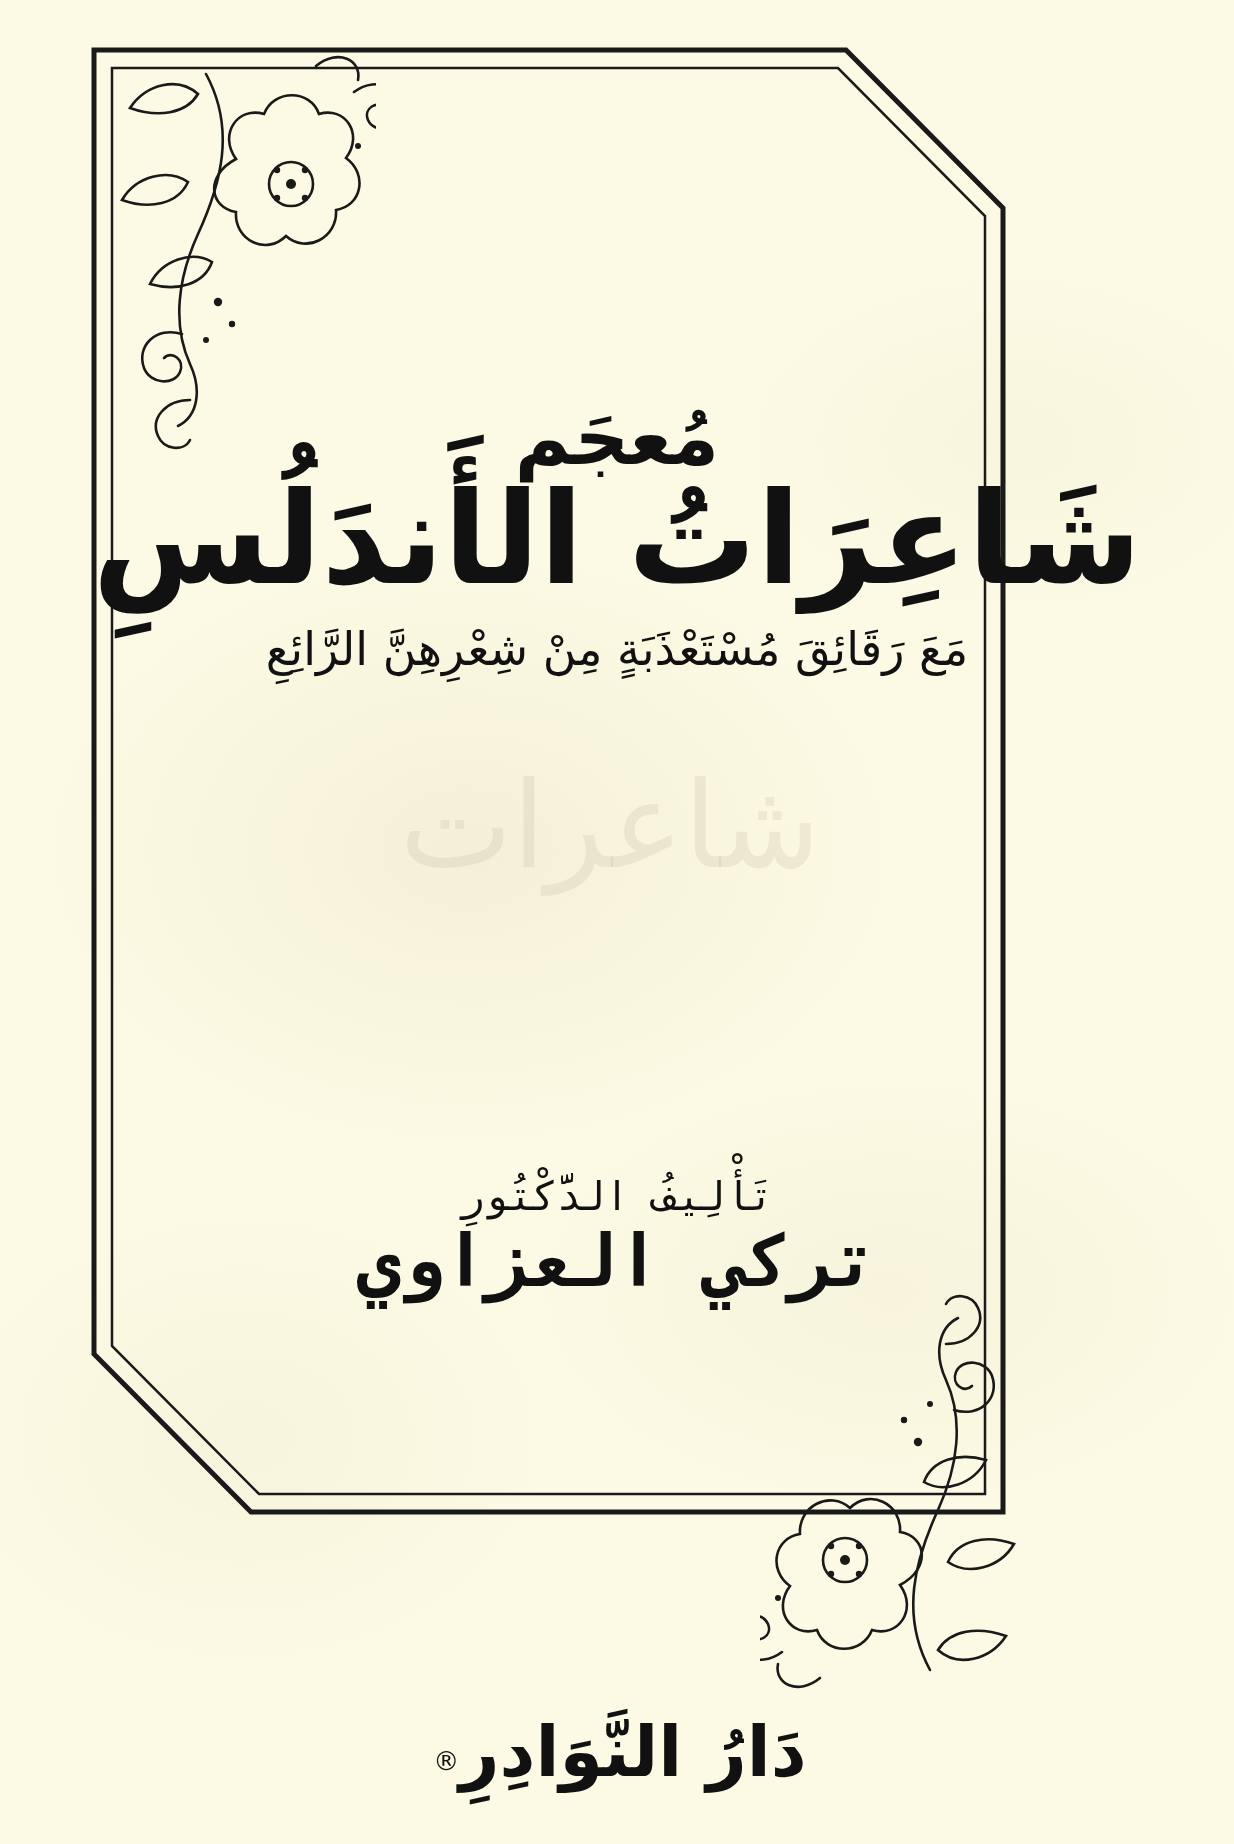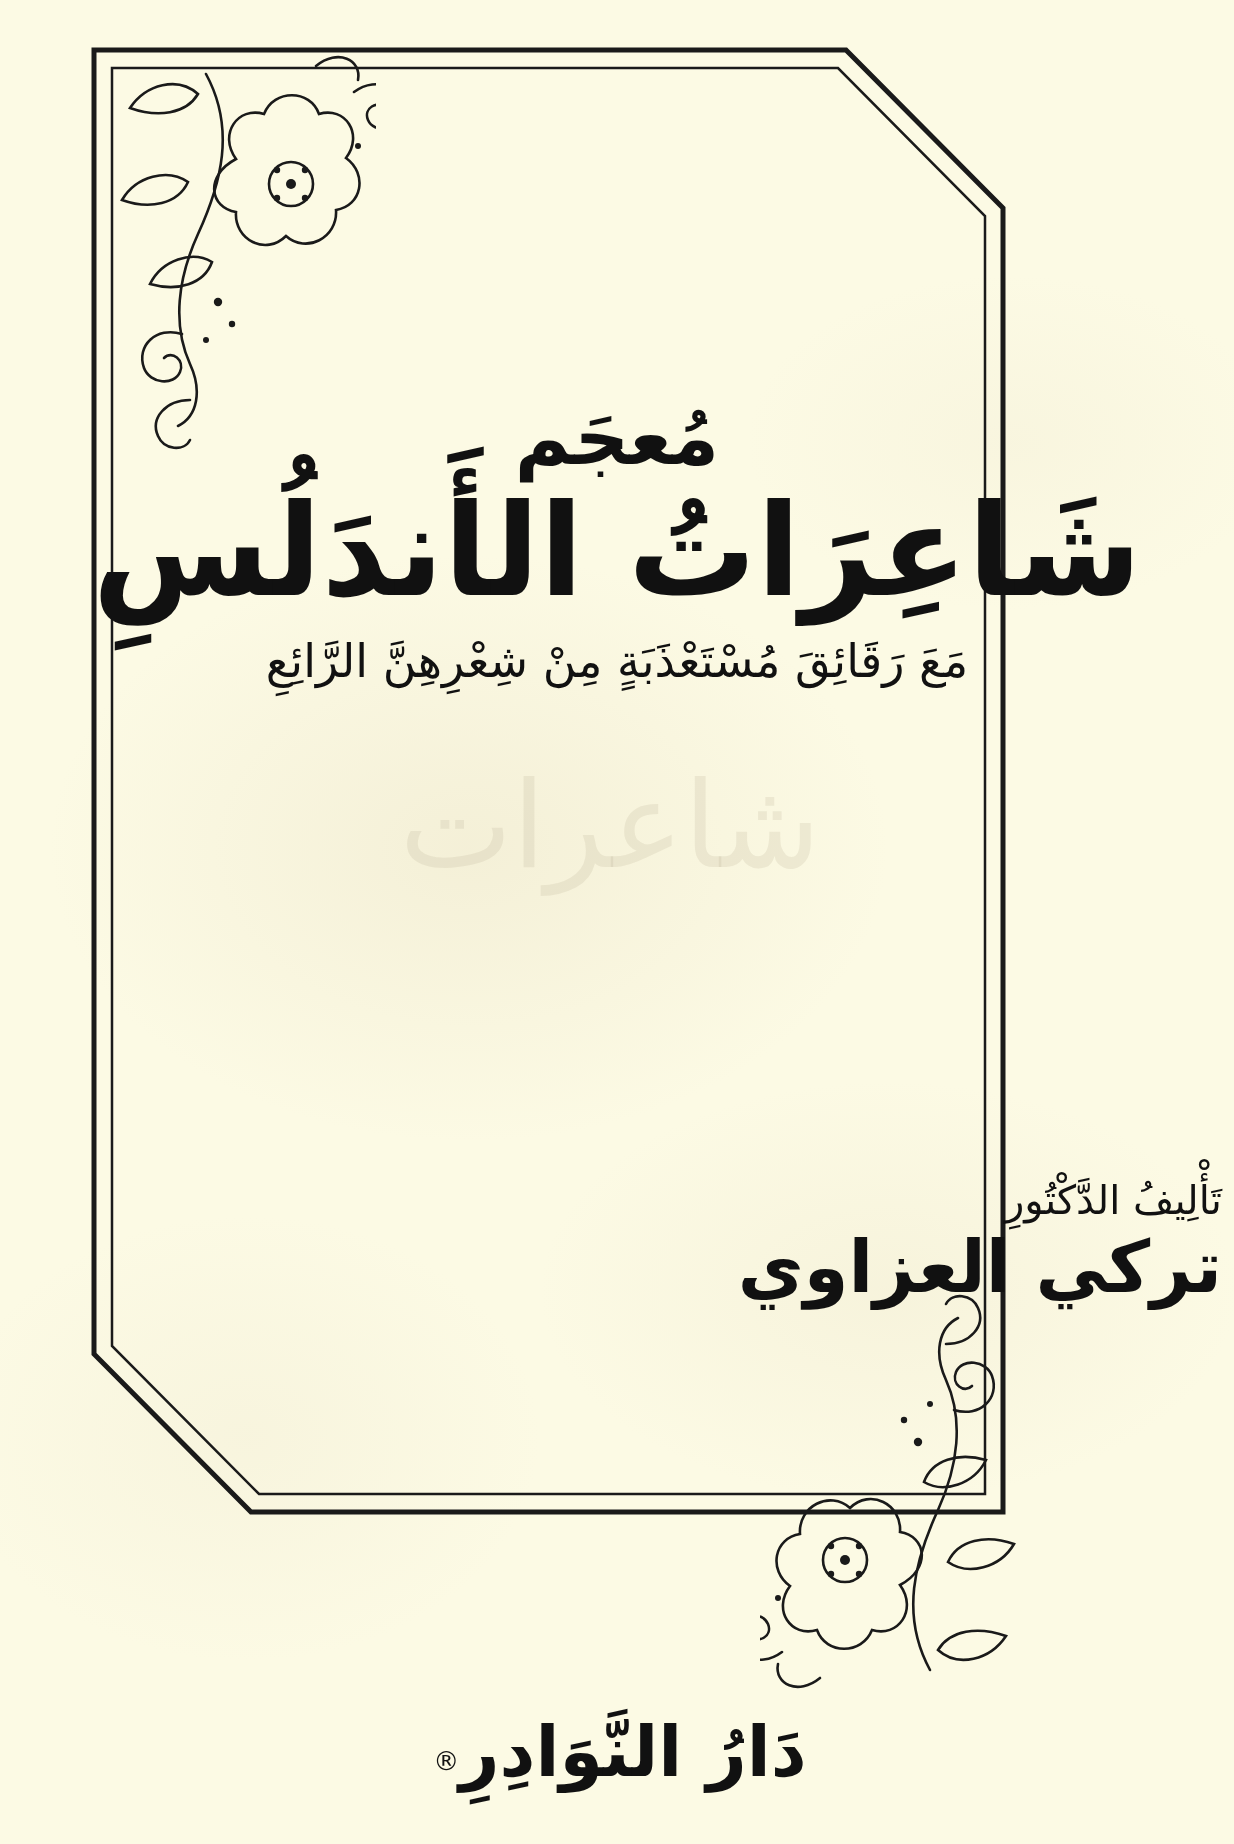--- a/index.html
+++ b/index.html
@@ -65,21 +65,21 @@
     left: 0;
     right: 0;
     top: 400px;
     text-align: center;
     color: #111;
   }
   .title-word-1 {
     font-size: 76px;
     line-height: 1;
     letter-spacing: 2px;
-    margin-bottom: 14px;
+    margin-bottom: 2px;
     font-weight: 600;
   }
   .title-main {
     font-size: 128px;
     line-height: 1.05;
     font-weight: 700;
     letter-spacing: -2px;
     margin-top: -6px;
   }
   .title-sub {
@@ -87,24 +87,25 @@
     line-height: 1.2;
     font-weight: 500;
     margin-top: 16px;
     letter-spacing: 0px;
   }
 
   
   .author-block {
     position: absolute;
     left: 0;
-    right: 12px;
+    right: 0;
     top: 1180px;
-    text-align: right;
+    text-align: center;
     color: #111;
+    font-family: Liberation Mono, monospace;
   }
   .author-role {
     font-size: 40px;
     line-height: 1;
     margin-bottom: 10px;
   }
   .author-name {
     font-size: 72px;
     line-height: 1.05;
     font-weight: 600;

